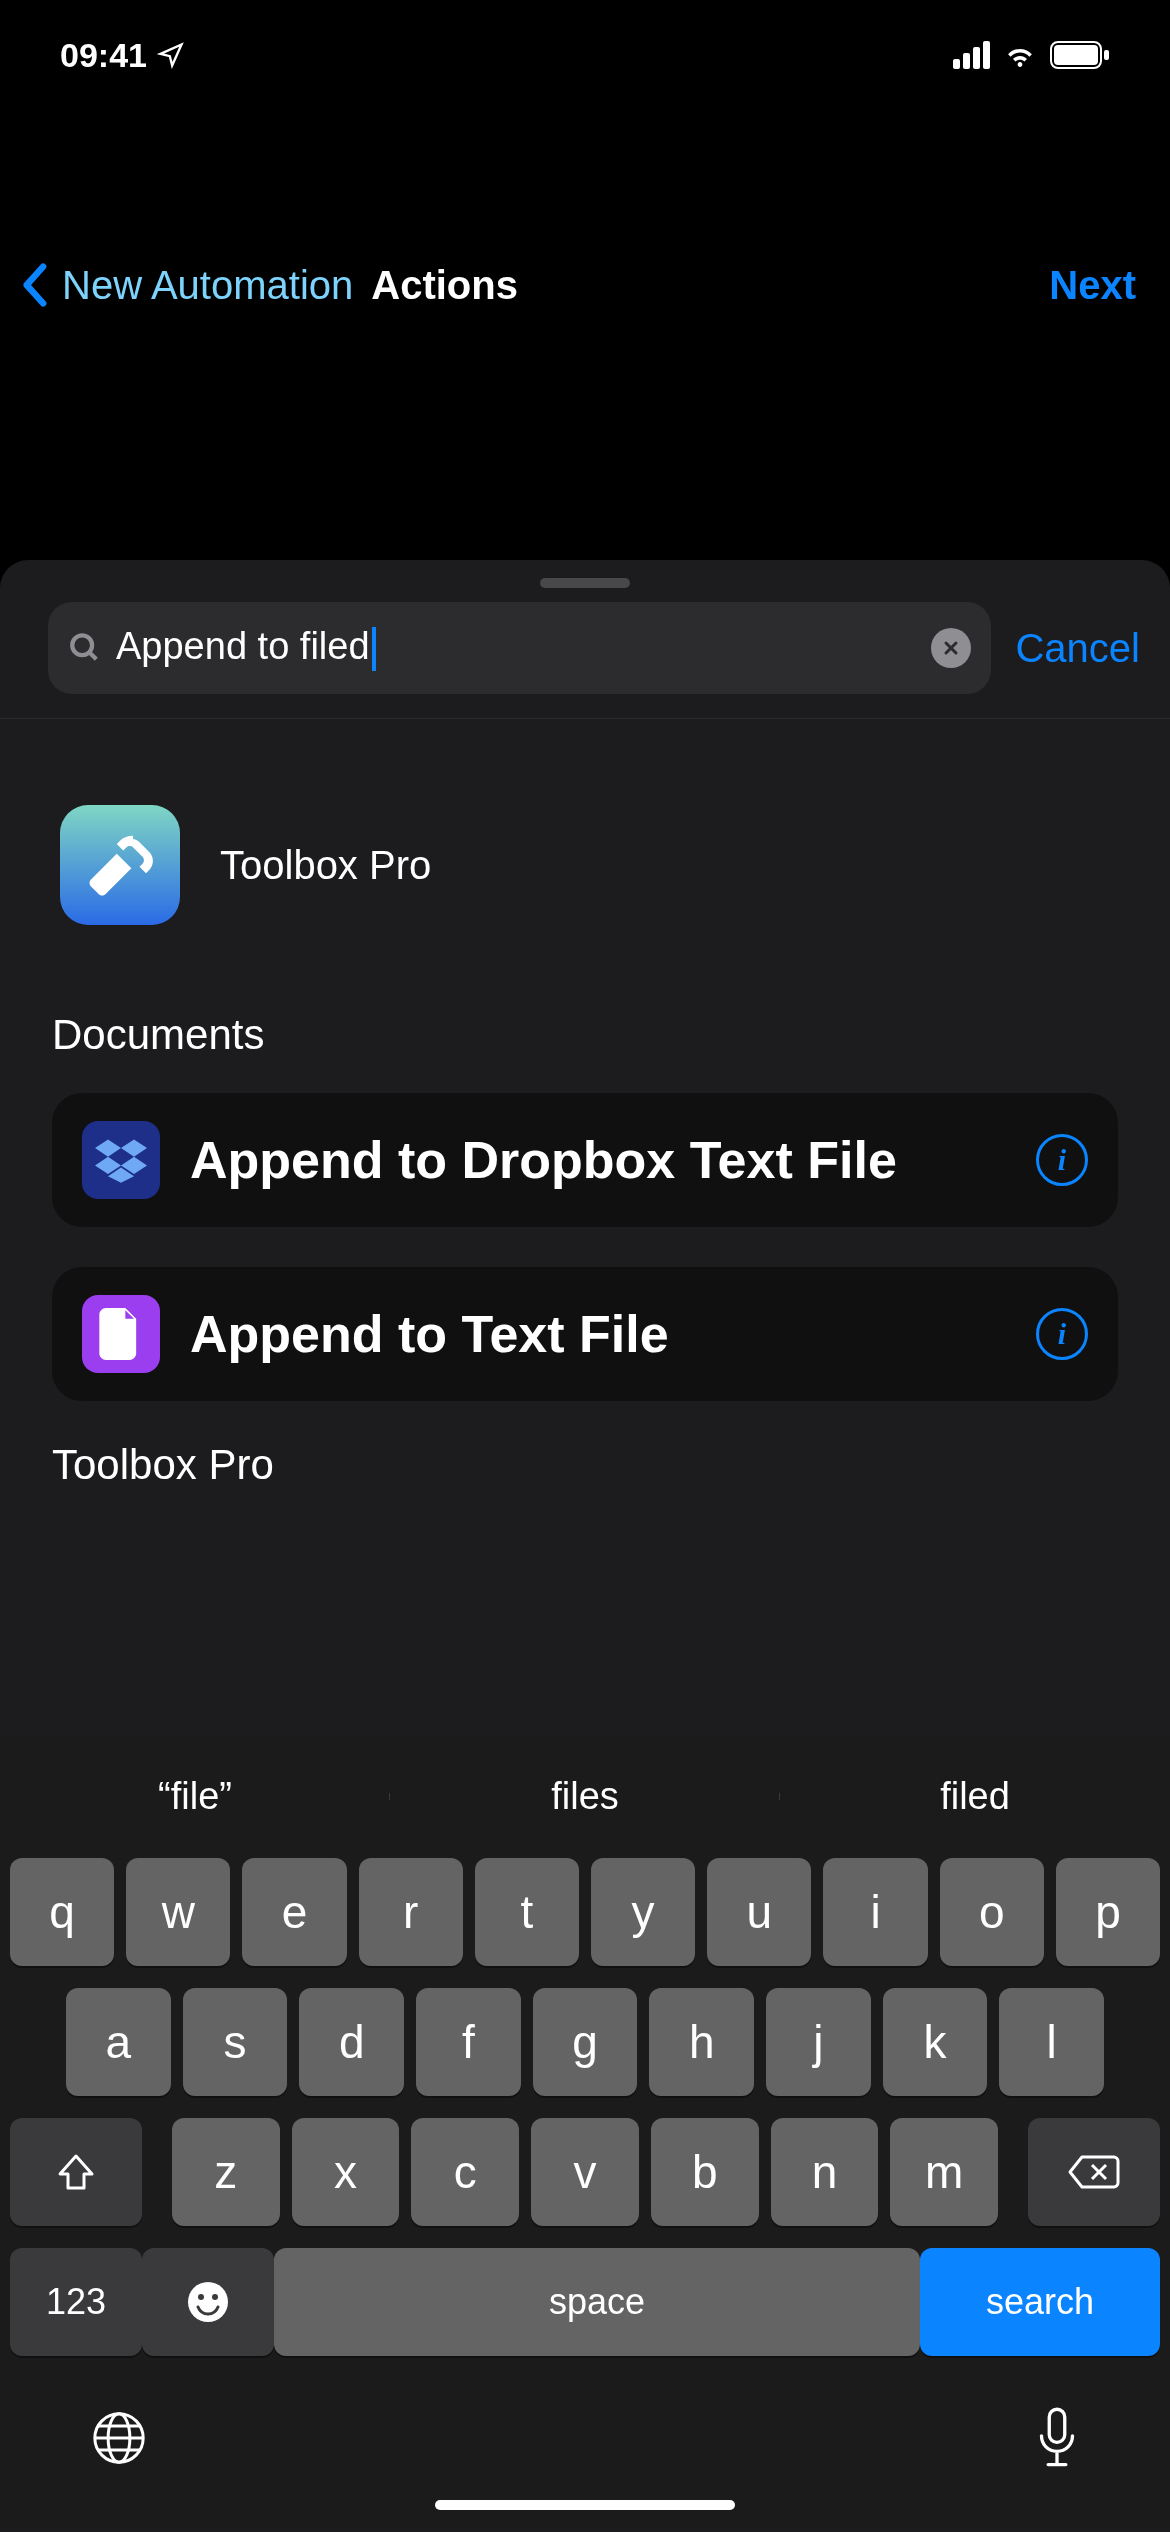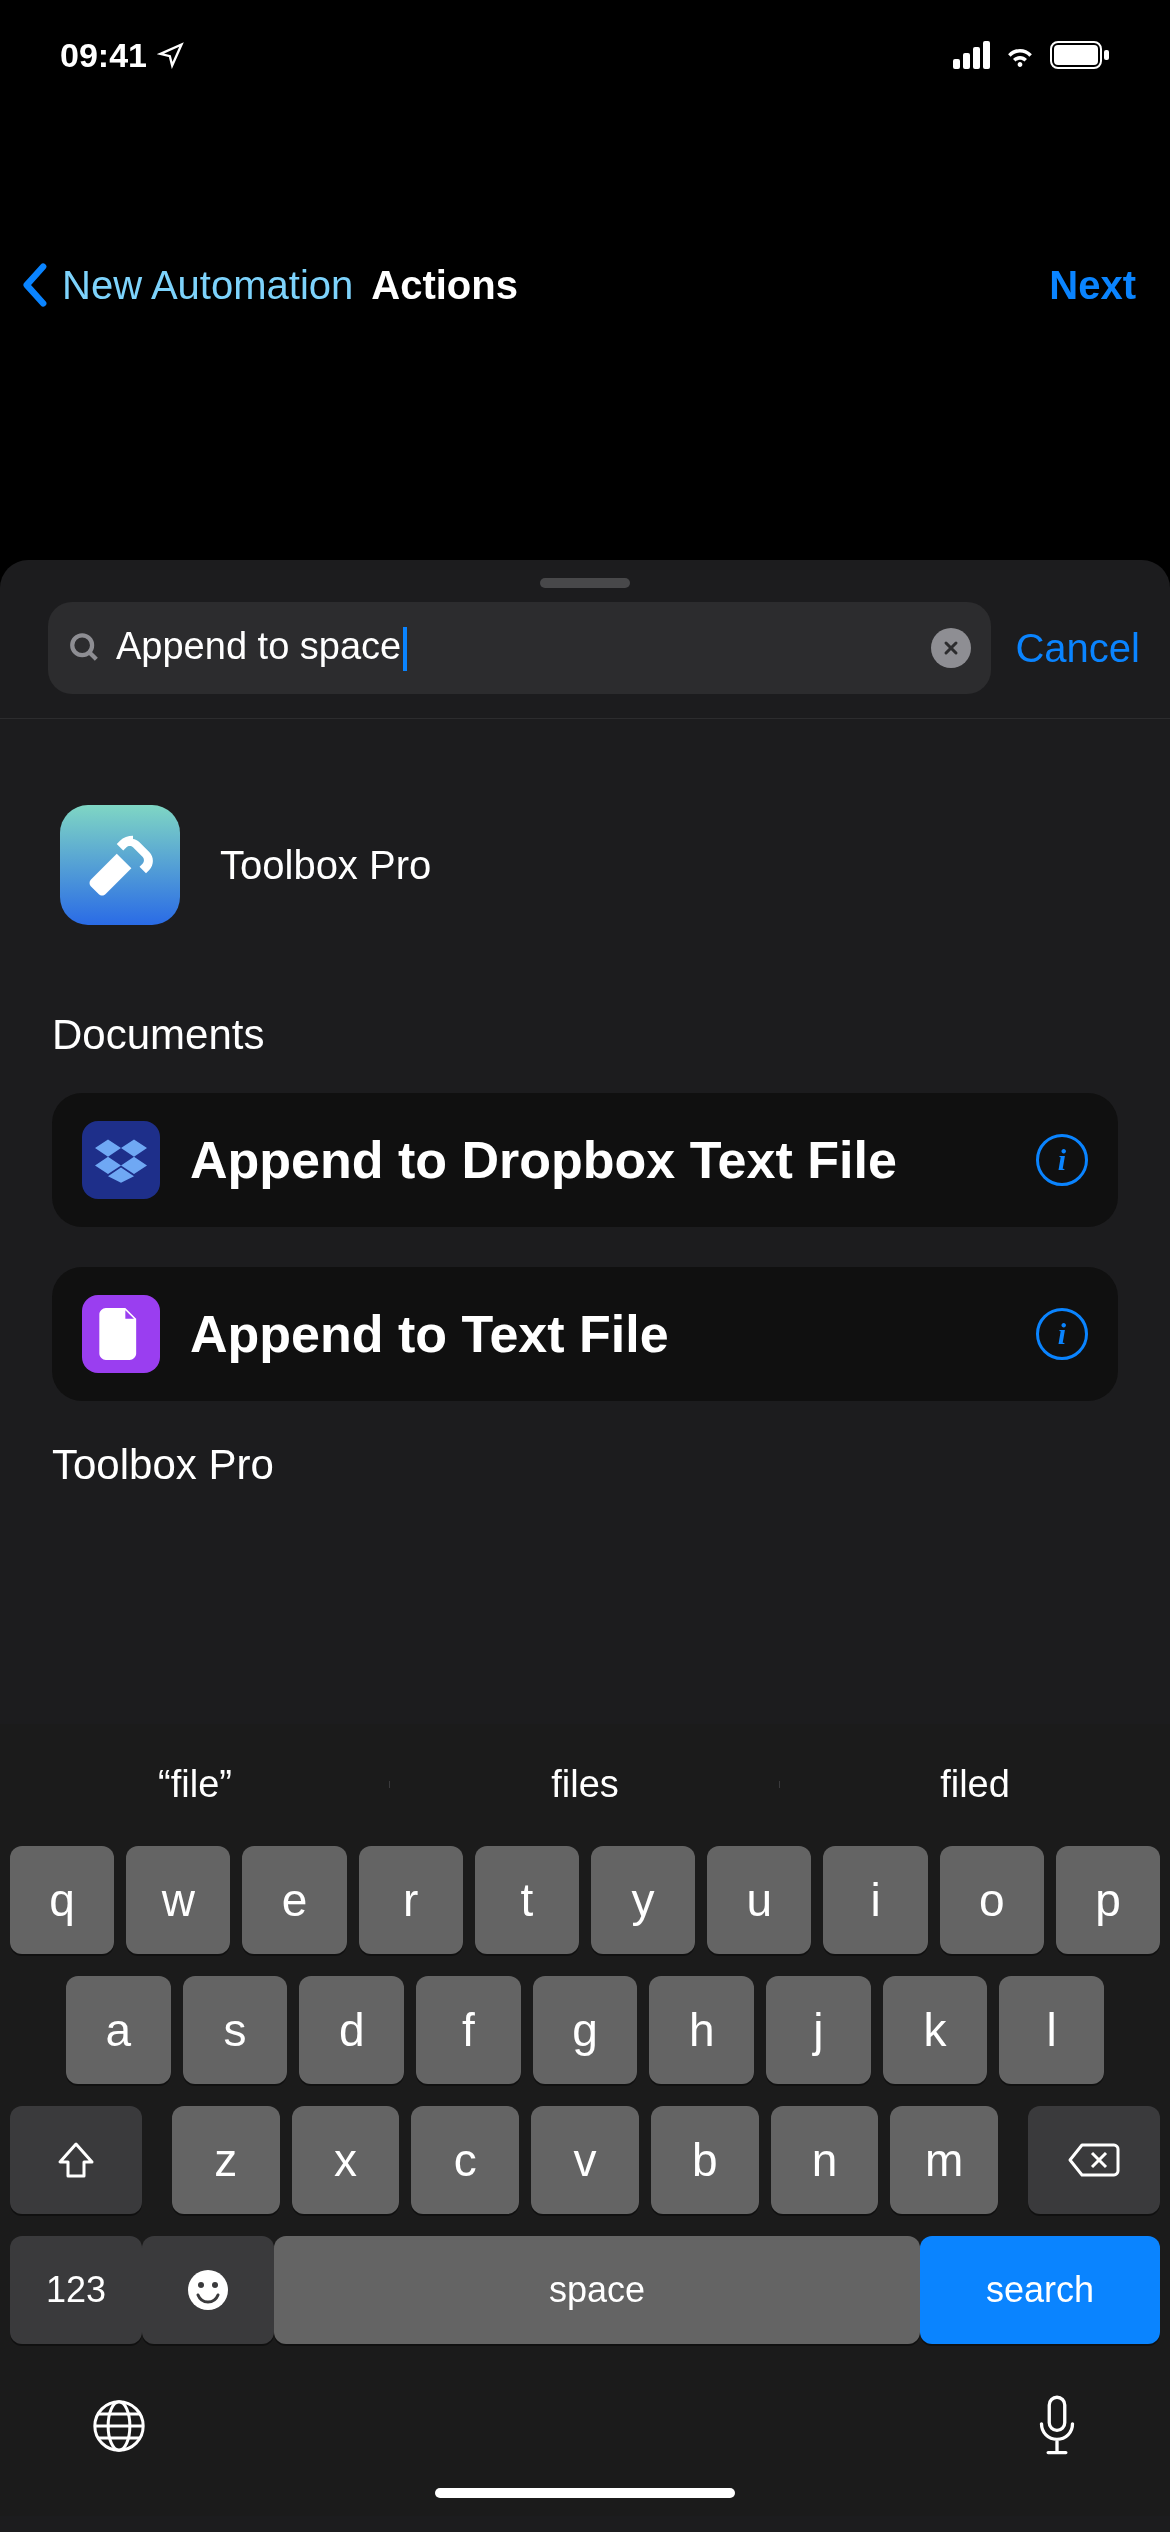--- a/index.html
+++ b/index.html
@@ -44,21 +44,21 @@
 .section-title { font-size: 42px; font-weight: 400; color: #fff; margin-bottom: 34px; }
 
 .action-card { background: #101010; border-radius: 30px; display: flex; align-items: center; padding: 28px 30px; margin-bottom: 40px; gap: 30px; }
 .action-icon { width: 78px; height: 78px; border-radius: 16px; display: flex; align-items: center; justify-content: center; flex-shrink: 0; }
 .dropbox-icon { background: #1E2F8A; }
 .textfile-icon { background: #9A3EF0; }
 .action-label { flex: 1; font-size: 52px; font-weight: 600; color: #fff; }
 .info-btn { width: 52px; height: 52px; border: 3px solid #0A84FF; border-radius: 50%; display: flex; align-items: center; justify-content: center; color: #0A84FF; font-family: Georgia, serif; font-style: italic; font-size: 30px; font-weight: 700; }
 
 
-.keyboard { position: absolute; left: 0; right: 0; bottom: 16px; background: #1B1B1B; padding-top: 10px; }
+.keyboard { position: absolute; left: 0; right: 0; bottom: 4px; background: #1B1B1B; padding-top: 10px; }
 .suggestions { display: flex; height: 100px; align-items: center; }
 .sugg { flex: 1; text-align: center; font-size: 38px; color: #fff; position: relative; }
 .sugg:not(:last-child)::after { content: ""; position: absolute; right: 0; top: 18px; bottom: 18px; width: 1px; background: #3A3A3C; }
 
 .key-rows { padding: 12px 10px 0; }
 .krow { display: flex; gap: 12px; margin-bottom: 22px; }
 .key { flex: 1; height: 108px; background: #646464; border-radius: 12px; display: flex; align-items: center; justify-content: center; font-size: 46px; color: #fff; box-shadow: 0 2px 0 rgba(0,0,0,0.4); }
 .krow.indent { padding: 0 56px; }
 .shift-row { display: flex; gap: 12px; margin-bottom: 22px; }
 .shift-key, .del-key { width: 132px; height: 108px; background: #3A3A3C; border-radius: 12px; display: flex; align-items: center; justify-content: center; box-shadow: 0 2px 0 rgba(0,0,0,0.4); }
@@ -112,21 +112,21 @@
 
 <div class="sheet">
   <div class="sheet-grabber"></div>
 
   <div class="search-row">
     <div class="search-field">
       <svg class="search-icon" width="34" height="34" viewBox="0 0 24 24" fill="none" stroke="#8E8E93" stroke-width="3">
           <circle cx="10" cy="10" r="7"></circle>
           <line x1="20" y1="20" x2="15" y2="15"></line>
         </svg>
-      <div class="search-text"><span>Append to space</span><span class="caret"></span></div>
+      <div class="search-text"><span>Append to filed</span><span class="caret"></span></div>
       <div class="clear-btn">
         <svg width="20" height="20" viewBox="0 0 20 20" stroke="#2C2C2E" stroke-width="3" stroke-linecap="round">
             <line x1="5" y1="5" x2="15" y2="15"></line>
             <line x1="15" y1="5" x2="5" y2="15"></line>
           </svg>
       </div>
     </div>
     <span class="cancel-link">Cancel</span>
   </div>
 

